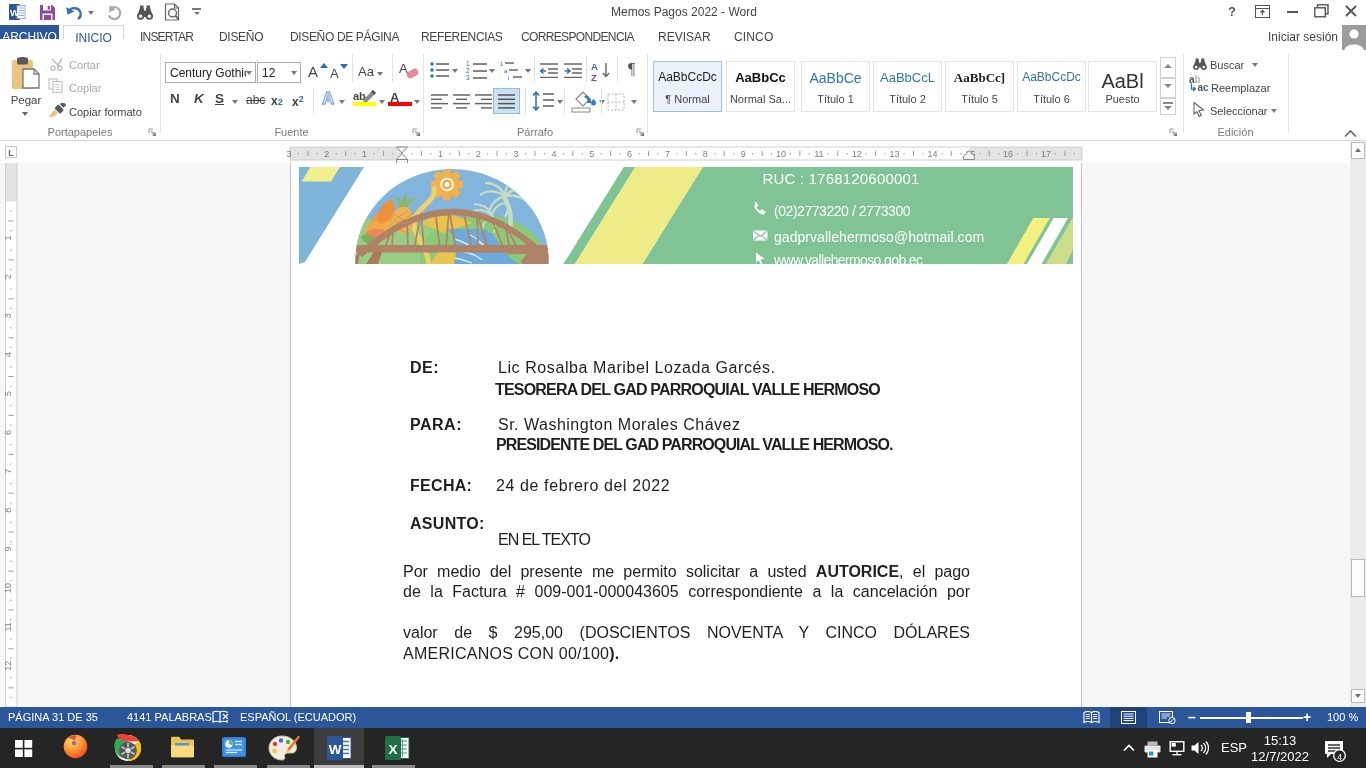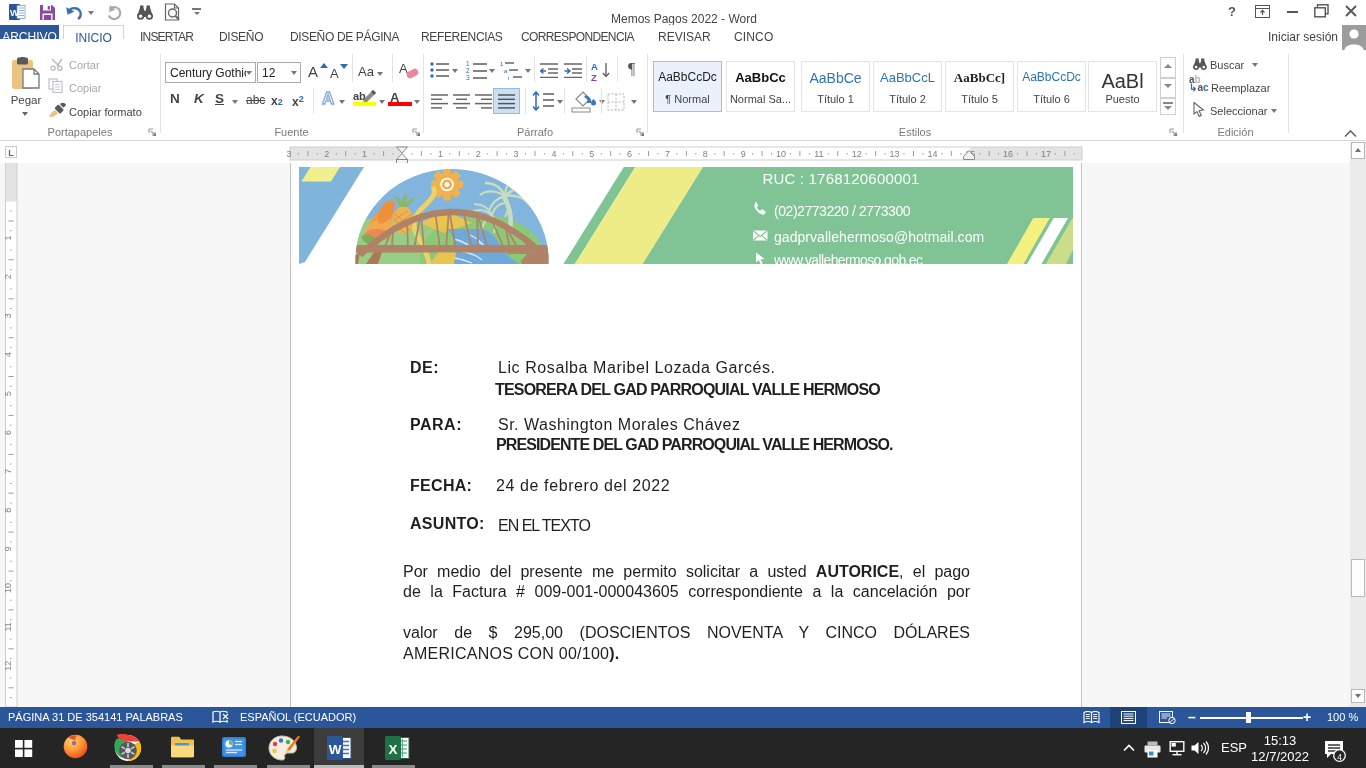--- a/index.html
+++ b/index.html
@@ -3,21 +3,21 @@
 <meta charset="utf-8">
 <style>
 * { margin:0; padding:0; box-sizing:border-box; }
 html,body { width:1366px; height:768px; overflow:hidden; }
 body { font-family:"Liberation Sans",sans-serif; background:#fff; }
 #screen { position:relative; width:1366px; height:768px; background:#fff; overflow:hidden; }
 .abs { position:absolute; }
 
 
 #titlebar { position:absolute; left:0; top:0; width:1366px; height:25px; background:#fff; }
-#titletext { position:absolute; left:611px; top:5px; font-size:12px; color:#444;margin-top:7px; }
+#titletext { position:absolute; left:611px; top:5px; font-size:12px; color:#444; }
 
 
 #tabrow { position:absolute; left:0; top:25px; width:1366px; height:25px; background:#fff; }
 .tab { position:absolute; top:0; height:14px; line-height:25px; font-size:12px; color:#444; }
 #tab-archivo { left:0; width:59px; background:#2b579a; color:#fff; text-align:center; }
 #tab-inicio { left:63px; width:61px; background:#fff; color:#2b579a; text-align:center; border:1px solid #d4d4d4; border-bottom:none; }
 #signin { position:absolute; left:1268px; top:5px; font-size:12px; color:#444; }
 #avatar { position:absolute; left:1342px; top:0px; width:24px; height:25px; background:#9c9c9c; overflow:hidden; }
 
 
@@ -391,21 +391,20 @@
       <div class="stymain" style="font-size:20px;color:#333;">AaBl</div>
       <div class="styname">Puesto</div>
     </div>
     <div class="abs" style="left:1160px;top:7px;width:16px;height:21px;background:#fff;border:1px solid #d0d0d0;"></div>
     <span class="abs" style="left:1164px;top:14px;width:0;height:0;border-left:4px solid transparent;border-right:4px solid transparent;border-bottom:4.5px solid #888;"></span>
     <div class="abs" style="left:1160px;top:28px;width:16px;height:20px;background:#fff;border:1px solid #d0d0d0;"></div>
     <span class="abs" style="left:1164px;top:34px;width:0;height:0;border-left:4px solid transparent;border-right:4px solid transparent;border-top:4.5px solid #888;"></span>
     <div class="abs" style="left:1160px;top:48px;width:16px;height:17px;background:#fff;border:1px solid #d0d0d0;"></div>
     <div class="abs" style="left:1163px;top:52px;width:10px;height:1.5px;background:#888;"></div>
     <span class="abs" style="left:1164px;top:56px;width:0;height:0;border-left:4px solid transparent;border-right:4px solid transparent;border-top:4.5px solid #888;"></span>
-    <div class="glabel" style="left:647px;width:536px;">Estilos</div>
     <svg class="abs glaunch" style="left:1169px;" width="10" height="10" viewBox="0 0 10 10">
         <path d="M1 1 v4 M1 1 h4 M3 3 l4 4 M7 4 v3 h-3" stroke="#999" stroke-width="1.1" fill="none"></path>
         <path d="M8 8 h-3 l3 -3 z" fill="#777"></path>
       </svg>
 
     <svg class="abs" style="left:1192px;top:8px;" width="15" height="13" viewBox="0 0 17 15">
       <path d="M1 11 L3.5 4 Q4 2.5 5 2.5 L6.5 2.5 Q7.5 2.5 8 4 L8.5 6 L9.5 6 L10 4 Q10.5 2.5 11.5 2.5 L13 2.5 Q14 2.5 14.5 4 L17 11 Z" fill="#555"></path>
       <rect x="4" y="0.5" width="3.5" height="3" fill="#555"></rect>
         <rect x="10.5" y="0.5" width="3.5" height="3" fill="#555"></rect>
       <circle cx="4.6" cy="10.5" r="3.4" fill="#555"></circle>
@@ -711,37 +710,37 @@
     </svg>
     <div class="doct b" style="left:410px;top:194.5px;letter-spacing:0.5px;">DE:</div>
     <div class="doct" style="left:498px;top:194.5px;letter-spacing:0.58px;">Lic Rosalba Maribel Lozada Garcés.</div>
     <div class="doct b" style="left:495px;top:216.5px;letter-spacing:-0.8px;">TESORERA DEL GAD PARROQUIAL VALLE HERMOSO</div>
     <div class="doct b" style="left:410px;top:251.5px;letter-spacing:0.5px;">PARA:</div>
     <div class="doct" style="left:498px;top:251.5px;letter-spacing:0.5px;">Sr. Washington Morales Chávez</div>
     <div class="doct b" style="left:496px;top:271.5px;letter-spacing:-0.9px;">PRESIDENTE DEL GAD PARROQUIAL VALLE HERMOSO.</div>
     <div class="doct b" style="left:410px;top:312.5px;letter-spacing:0.3px;">FECHA:</div>
     <div class="doct" style="left:496px;top:312.5px;letter-spacing:0.6px;">24 de febrero del 2022</div>
     <div class="doct b" style="left:410px;top:351px;letter-spacing:0.3px;">ASUNTO:</div>
-    <div class="doct" style="left:498px;top:353px;letter-spacing:-1px;text-align:right;">EN EL TEXTO</div>
+    <div class="doct" style="left:498px;top:367px;letter-spacing:-1px;text-align:right;">EN EL TEXTO</div>
     <div class="doct j" style="top:398.5px;">Por medio del presente me permito solicitar a usted <b>AUTORICE</b>, el pago</div>
     <div class="doct j" style="top:419px;">de la Factura # 009-001-000043605 correspondiente a la cancelación por</div>
     <div class="doct j" style="top:460px;">valor de $ 295,00 (DOSCIENTOS NOVENTA Y CINCO DÓLARES</div>
     <div class="doct" style="left:403px;top:480.5px;letter-spacing:0.25px;">AMERICANOS CON 00/100<b>).</b></div>
   </div>
   <div id="vscroll">
     <div class="abs" style="left:1px;top:0px;width:14px;height:17px;background:#fdfdfd;border:1px solid #b9b9b9;"></div>
     <span class="abs" style="left:4.5px;top:6px;width:0;height:0;border-left:3.5px solid transparent;border-right:3.5px solid transparent;border-bottom:4.5px solid #6e6e6e;"></span>
     <div class="abs" style="left:1px;top:417px;width:14px;height:38px;background:#fdfdfd;border:1px solid #b9b9b9;"></div>
     <div class="abs" style="left:1px;top:547px;width:14px;height:14px;background:#fdfdfd;border:1px solid #b9b9b9;"></div>
     <span class="abs" style="left:4.5px;top:551.5px;width:0;height:0;border-left:3.5px solid transparent;border-right:3.5px solid transparent;border-top:4.5px solid #6e6e6e;"></span>
   </div>
 
   <div id="statusbar">
     <div class="abs" style="left:8px;top:4px;">PÁGINA 31 DE 35</div>
-    <div class="abs" style="left:98px;top:4px;">4141 PALABRAS</div>
+    <div class="abs" style="left:127px;top:4px;">4141 PALABRAS</div>
     <svg class="abs" style="left:212px;top:3px;" width="17" height="14" viewBox="0 0 17 14">
       <path d="M1 2 Q4.5 0.5 8 2 L8 12 Q4.5 10.5 1 12 Z" fill="none" stroke="#fff" stroke-width="1.2"></path>
       <path d="M8 2 Q11.5 0.5 15 2 L15 12 Q11.5 10.5 8 12" fill="none" stroke="#fff" stroke-width="1.2"></path>
       <rect x="10" y="3" width="7" height="7" fill="#2b579a"></rect>
       <path d="M11 4 L16 9 M16 4 L11 9" stroke="#fff" stroke-width="1.2"></path>
     </svg>
     <div class="abs" style="left:240px;top:4px;">ESPAÑOL (ECUADOR)</div>
     <svg class="abs" style="left:1083px;top:4px;" width="17" height="13" viewBox="0 0 17 13">
       <path d="M8.5 1.5 Q5 -0.5 1 1.5 L1 11.5 Q5 9.5 8.5 11.5 Q12 9.5 16 11.5 L16 1.5 Q12 -0.5 8.5 1.5 Z" fill="none" stroke="#fff" stroke-width="1.1"></path>
       <line x1="8.5" y1="1.5" x2="8.5" y2="11.5" stroke="#fff" stroke-width="1.1"></line>

